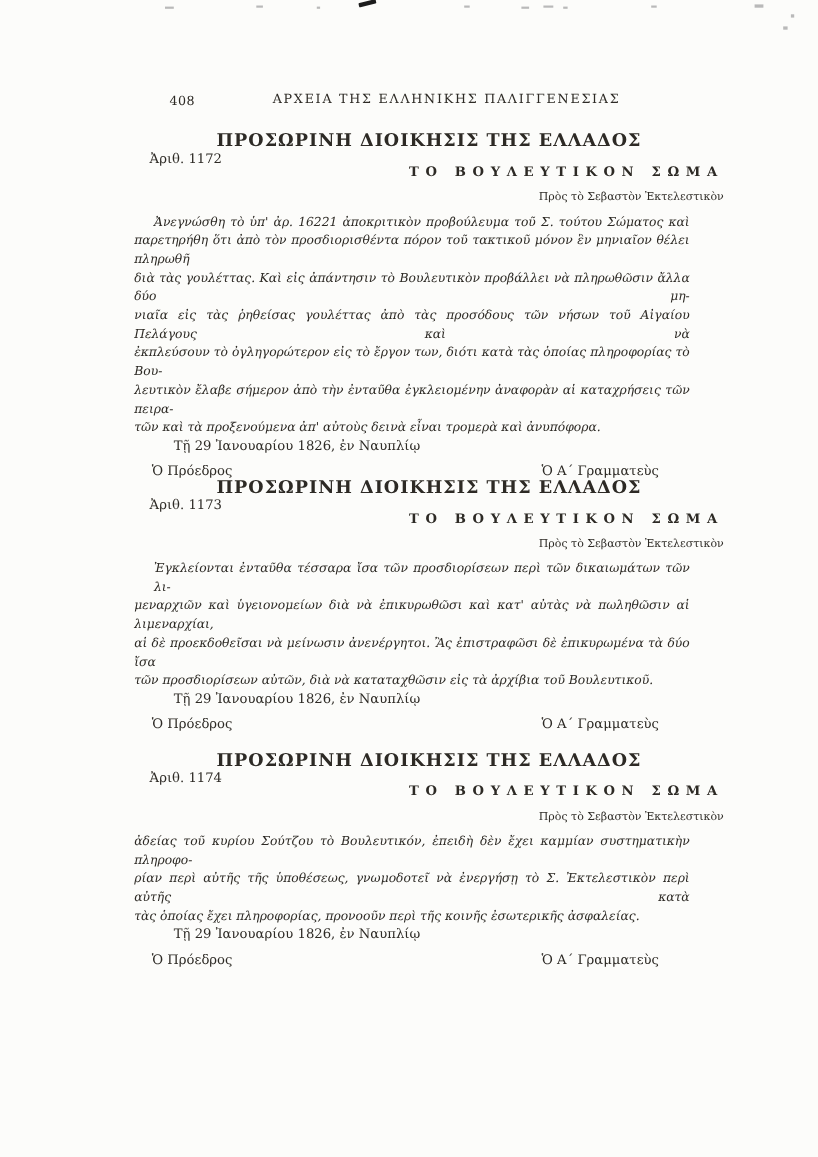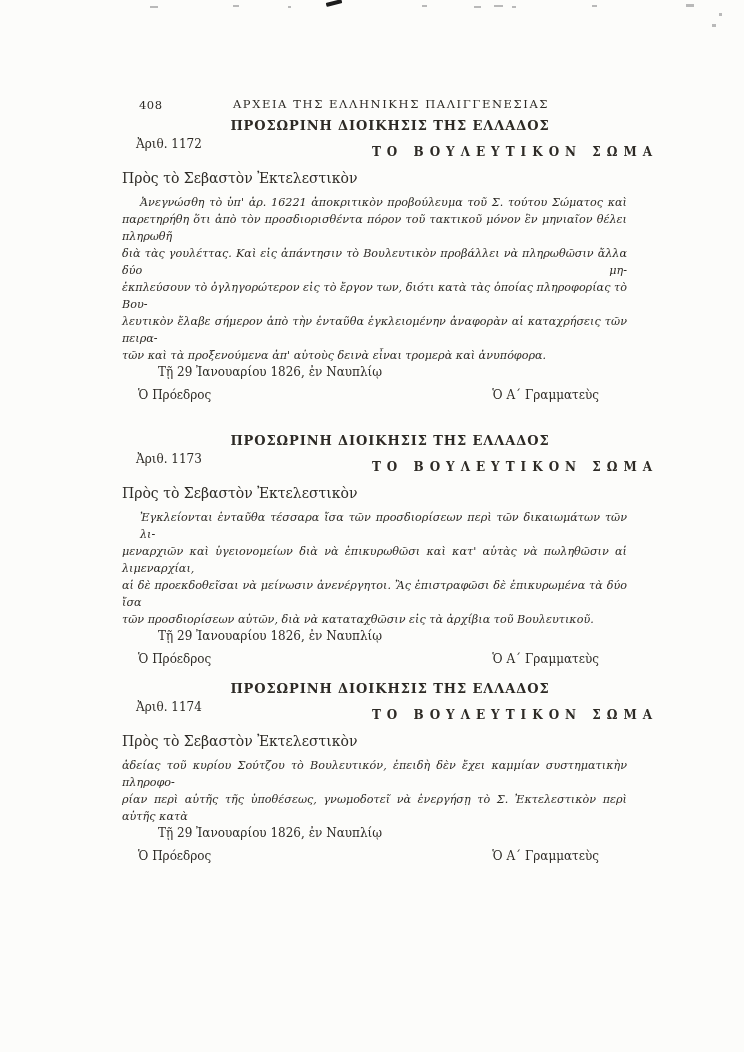--- a/index.html
+++ b/index.html
@@ -26,24 +26,23 @@
   }
   .artifact.dark {
     background: #1c1c1c;
     transform: rotate(-14deg);
     border-radius: 1px;
   }
   
   .running-row {
     position: absolute;
     top: 83px;
-    left: 1px;
+    left: 16px;
     width: 640px;
     height: 16px;
-    margin-top: 14px;
   }
   .page-number {
     position: absolute;
     left: 138px;
     top: 1px;
     font-size: 11.5px;
     letter-spacing: 0.5px;
   }
   .running-head {
     position: absolute;
@@ -66,37 +65,37 @@
   .doc-number {
     position: absolute;
     left: 14px;
     top: -5px;
     font-size: 12px;
     white-space: nowrap;
     margin-top: 24px;
   }
   .doc-title {
     text-align: center;
-    font-size: 13px;
+    font-size: 16px;
     font-weight: 600;
     letter-spacing: 0.9px;
     margin: 0 0 12px 0;
     white-space: nowrap;
   }
   .doc-subtitle {
     text-align: right;
     font-size: 12px;
     font-weight: 600;
     letter-spacing: 6px;
     margin: 0 0 11px 0;
     white-space: nowrap;
   }
   .doc-salutation {
-    text-align: left;
-    font-size: 14px;
+    text-align: right;
+    font-size: 10px;
     margin: 0 0 8px 0;
     white-space: nowrap;
   }
   .doc-body {
     width: 505px;
     font-size: 11.2px;
   }
   .body-line {
     line-height: 17px;
     text-align: justify;
@@ -152,20 +151,21 @@
 
   <section class="document doc-1172">
     <span class="doc-number">Ἀριθ. 1172</span>
     <div class="doc-title">ΠΡΟΣΩΡΙΝΗ ΔΙΟΙΚΗΣΙΣ ΤΗΣ ΕΛΛΑΔΟΣ</div>
     <div class="doc-subtitle">ΤΟ ΒΟΥΛΕΥΤΙΚΟΝ ΣΩΜΑ</div>
     <div class="doc-salutation">Πρὸς τὸ Σεβαστὸν Ἐκτελεστικὸν</div>
     <div class="doc-body">
         <div class="body-line first-line">Ἀνεγνώσθη τὸ ὑπ' ἀρ. 16221 ἀποκριτικὸν προβούλευμα τοῦ Σ. τούτου Σώματος καὶ</div>
         <div class="body-line">παρετηρήθη ὅτι ἀπὸ τὸν προσδιορισθέντα πόρον τοῦ τακτικοῦ μόνον ἓν μηνιαῖον θέλει πληρωθῆ</div>
         <div class="body-line">διὰ τὰς γουλέττας. Καὶ εἰς ἀπάντησιν τὸ Βουλευτικὸν προβάλλει νὰ πληρωθῶσιν ἄλλα δύο μη-</div>
+        <div class="body-line">νιαῖα εἰς τὰς ῥηθείσας γουλέττας ἀπὸ τὰς προσόδους τῶν νήσων τοῦ Αἰγαίου Πελάγους καὶ νὰ</div>
         <div class="body-line">ἐκπλεύσουν τὸ ὀγληγορώτερον εἰς τὸ ἔργον των, διότι κατὰ τὰς ὁποίας πληροφορίας τὸ Βου-</div>
         <div class="body-line">λευτικὸν ἔλαβε σήμερον ἀπὸ τὴν ἐνταῦθα ἐγκλειομένην ἀναφορὰν αἱ καταχρήσεις τῶν πειρα-</div>
         <div class="body-line">τῶν καὶ τὰ προξενούμενα ἀπ' αὐτοὺς δεινὰ εἶναι τρομερὰ καὶ ἀνυπόφορα.</div>
       </div>
     <div class="doc-date">Τῇ 29 Ἰανουαρίου 1826, ἐν Ναυπλίῳ</div>
     <div class="doc-signatures">
       <span class="sig-left">Ὁ Πρόεδρος</span>
       <span class="sig-right">Ὁ Α΄ Γραμματεὺς</span>
     </div>
   </section>
@@ -189,20 +189,21 @@
   </section>
 
   <section class="document doc-1174">
     <span class="doc-number">Ἀριθ. 1174</span>
     <div class="doc-title">ΠΡΟΣΩΡΙΝΗ ΔΙΟΙΚΗΣΙΣ ΤΗΣ ΕΛΛΑΔΟΣ</div>
     <div class="doc-subtitle">ΤΟ ΒΟΥΛΕΥΤΙΚΟΝ ΣΩΜΑ</div>
     <div class="doc-salutation">Πρὸς τὸ Σεβαστὸν Ἐκτελεστικὸν</div>
     <div class="doc-body">
         <div class="body-line">ἀδείας τοῦ κυρίου Σούτζου τὸ Βουλευτικόν, ἐπειδὴ δὲν ἔχει καμμίαν συστηματικὴν πληροφο-</div>
         <div class="body-line">ρίαν περὶ αὐτῆς τῆς ὑποθέσεως, γνωμοδοτεῖ νὰ ἐνεργήσῃ τὸ Σ. Ἐκτελεστικὸν περὶ αὐτῆς κατὰ</div>
+        <div class="body-line">τὰς ὁποίας ἔχει πληροφορίας, προνοοῦν περὶ τῆς κοινῆς ἐσωτερικῆς ἀσφαλείας.</div>
       </div>
     <div class="doc-date">Τῇ 29 Ἰανουαρίου 1826, ἐν Ναυπλίῳ</div>
     <div class="doc-signatures">
       <span class="sig-left">Ὁ Πρόεδρος</span>
       <span class="sig-right">Ὁ Α΄ Γραμματεὺς</span>
     </div>
   </section>
 
 </div>
 

